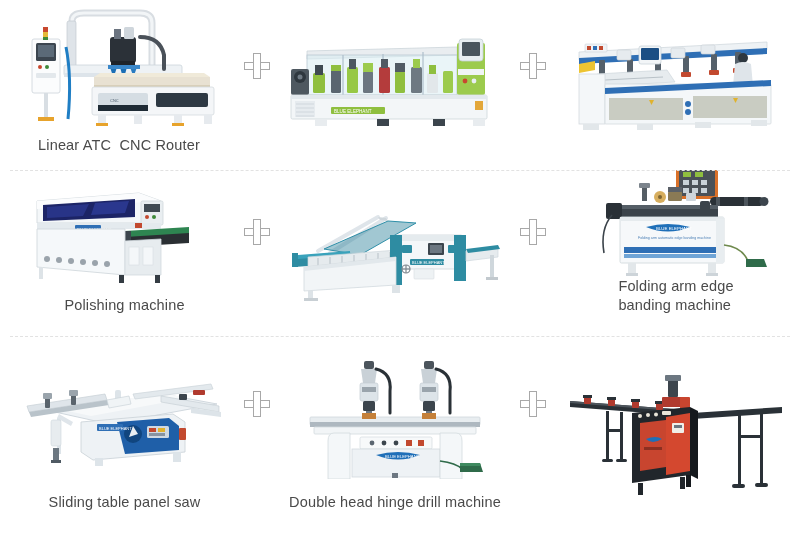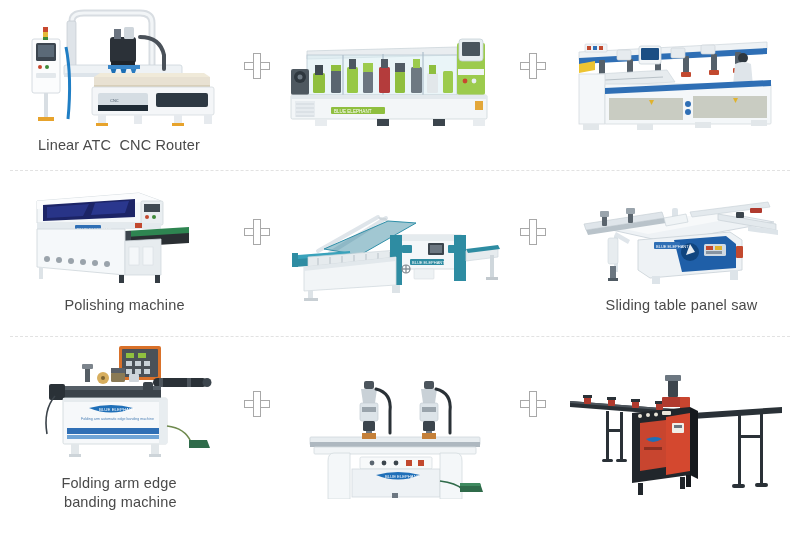--- a/index.html
+++ b/index.html
@@ -42,21 +42,21 @@
     align-items: center;
     justify-content: center;
     overflow: hidden;
   }
   .art svg { display: block; }
 
   .caption {
     color: #4a4a4a;
     font-size: 14.5px;
     line-height: 1.35;
-    text-align: right;
+    text-align: left;
     white-space: pre-wrap;
     letter-spacing: 0.15px;
     padding: 0 4px;
   }
   .r1 .caption { margin-bottom: 14px; }
   .r2 .caption { margin-bottom: 20px; margin-left: 11px; }
   .r3 .caption { margin-bottom: 20px; }
 
   
   .plus-cell {
@@ -419,20 +419,84 @@
         </svg>
       </div>
     </div>
 
     <div class="cell r2 plus-cell">
       <div class="plus">
           <span class="notch"></span>
         </div>
     </div>
 
+    <div class="cell r3">
+      <div class="art">
+        <svg width="200" height="125" viewBox="0 0 200 125">
+
+          <rect x="100" y="4" width="42" height="34" rx="2" fill="#d9712a"></rect>
+          <rect x="103" y="7" width="36" height="28" rx="1" fill="#4a5158"></rect>
+          <g fill="#8fbf3f">
+            <rect x="107" y="11" width="8" height="5"></rect>
+              <rect x="119" y="11" width="8" height="5"></rect>
+          </g>
+          <g fill="#c9d2d8">
+            <rect x="107" y="19" width="6" height="5"></rect>
+              <rect x="116" y="19" width="6" height="5"></rect>
+            <rect x="125" y="19" width="6" height="5"></rect>
+            <rect x="107" y="27" width="6" height="5"></rect>
+              <rect x="116" y="27" width="6" height="5"></rect>
+            <rect x="125" y="27" width="6" height="5"></rect>
+          </g>
+
+          <circle cx="84" cy="36" r="6" fill="#d7ae5e"></circle>
+          <circle cx="84" cy="36" r="2" fill="#7d6432"></circle>
+          <rect x="92" y="30" width="14" height="10" rx="1.5" fill="#8a7a55"></rect>
+          <rect x="92" y="26" width="14" height="5" fill="#5a6068"></rect>
+          <rect x="66" y="24" width="5" height="16" fill="#555d64"></rect>
+          <rect x="63" y="22" width="11" height="5" rx="1" fill="#7c848c"></rect>
+          <rect x="110" y="32" width="10" height="8" rx="1" fill="#cfd6dc"></rect>
+
+          <rect x="134" y="36" width="54" height="9" rx="4.5" fill="#2a3137"></rect>
+          <rect x="140" y="36" width="4" height="9" fill="#4d555c"></rect>
+          <rect x="168" y="36" width="4" height="9" fill="#4d555c"></rect>
+          <circle cx="188" cy="40.5" r="4.5" fill="#3c454d"></circle>
+
+          <rect x="38" y="44" width="104" height="12" fill="#3b434a"></rect>
+          <rect x="38" y="44" width="104" height="4" fill="#555e66"></rect>
+          <rect x="30" y="42" width="16" height="16" rx="2" fill="#2a3137"></rect>
+          <rect x="124" y="40" width="10" height="18" rx="2" fill="#3b434a"></rect>
+
+          <path d="M36 54 Q24 68 28 92" fill="none" stroke="#3b434a" stroke-width="1.6"></path>
+
+          <rect x="44" y="56" width="104" height="46" rx="1.5" fill="#f6f8fa" stroke="#d3dade" stroke-width="0.9"></rect>
+          <rect x="44" y="56" width="104" height="4" fill="#e6ebee"></rect>
+
+          <path d="M70 66 q22 -6 44 0 q-22 9 -44 0 z" fill="#1f6fb8"></path>
+          <text x="80" y="69" font-size="4.4" fill="#ffffff" font-family="'Liberation Sans',sans-serif">BLUE ELEPHANT</text>
+          <text x="62" y="78" font-size="3.6" fill="#4b7fb5" font-family="'Liberation Sans',sans-serif">Folding arm automatic edge banding machine</text>
+
+          <rect x="48" y="86" width="96" height="6" fill="#2f6fb5"></rect>
+          <rect x="48" y="93" width="96" height="4" fill="#6fa4d6"></rect>
+
+          <rect x="140" y="58" width="8" height="44" fill="#e8edf0"></rect>
+
+          <path d="M148 84 Q166 86 172 100" fill="none" stroke="#6f8a4e" stroke-width="1.6"></path>
+          <path d="M170 98 l18 0 l3 8 l-21 0 z" fill="#2f6b4a"></path>
+
+          <rect x="52" y="102" width="8" height="12" fill="#e2e7ea"></rect>
+          <rect x="132" y="102" width="8" height="12" fill="#e2e7ea"></rect>
+          <rect x="50" y="112" width="12" height="3" fill="#cdd4d9"></rect>
+          <rect x="130" y="112" width="12" height="3" fill="#cdd4d9"></rect>
+        </svg>
+      </div>
+      <div class="caption">Folding arm edge
+banding machine</div>
+    </div>
+
     <div class="cell r2">
       <div class="art">
         <svg width="212" height="110" viewBox="0 0 212 110">
 
           <path d="M42 52 L150 34 L204 44 L96 64 Z" fill="#eef2f5" stroke="#ccd4da" stroke-width="0.9"></path>
           <path d="M50 50 L148 33 L176 38 L78 56 Z" fill="#f7f9fa"></path>
 
           <path d="M120 34 L198 24 L200 29 L122 39 Z" fill="#e3e9ed" stroke="#ccd4da" stroke-width="0.7"></path>
 
           <path d="M14 46 L92 34 L94 40 L16 52 Z" fill="#dfe5ea" stroke="#c7d0d6" stroke-width="0.7"></path>
@@ -470,84 +534,20 @@
 
           <rect x="160" y="92" width="8" height="10" fill="#dde4e9"></rect>
           <rect x="82" y="98" width="8" height="8" fill="#dde4e9"></rect>
 
           <path d="M178 48 L208 52 L208 57 L178 53 Z" fill="#dde4e9"></path>
         </svg>
       </div>
       <div class="caption">Sliding table panel saw</div>
     </div>
 
-    <div class="cell r3">
-      <div class="art">
-        <svg width="200" height="125" viewBox="0 0 200 125">
-
-          <rect x="100" y="4" width="42" height="34" rx="2" fill="#d9712a"></rect>
-          <rect x="103" y="7" width="36" height="28" rx="1" fill="#4a5158"></rect>
-          <g fill="#8fbf3f">
-            <rect x="107" y="11" width="8" height="5"></rect>
-              <rect x="119" y="11" width="8" height="5"></rect>
-          </g>
-          <g fill="#c9d2d8">
-            <rect x="107" y="19" width="6" height="5"></rect>
-              <rect x="116" y="19" width="6" height="5"></rect>
-            <rect x="125" y="19" width="6" height="5"></rect>
-            <rect x="107" y="27" width="6" height="5"></rect>
-              <rect x="116" y="27" width="6" height="5"></rect>
-            <rect x="125" y="27" width="6" height="5"></rect>
-          </g>
-
-          <circle cx="84" cy="36" r="6" fill="#d7ae5e"></circle>
-          <circle cx="84" cy="36" r="2" fill="#7d6432"></circle>
-          <rect x="92" y="30" width="14" height="10" rx="1.5" fill="#8a7a55"></rect>
-          <rect x="92" y="26" width="14" height="5" fill="#5a6068"></rect>
-          <rect x="66" y="24" width="5" height="16" fill="#555d64"></rect>
-          <rect x="63" y="22" width="11" height="5" rx="1" fill="#7c848c"></rect>
-          <rect x="110" y="32" width="10" height="8" rx="1" fill="#cfd6dc"></rect>
-
-          <rect x="134" y="36" width="54" height="9" rx="4.5" fill="#2a3137"></rect>
-          <rect x="140" y="36" width="4" height="9" fill="#4d555c"></rect>
-          <rect x="168" y="36" width="4" height="9" fill="#4d555c"></rect>
-          <circle cx="188" cy="40.5" r="4.5" fill="#3c454d"></circle>
-
-          <rect x="38" y="44" width="104" height="12" fill="#3b434a"></rect>
-          <rect x="38" y="44" width="104" height="4" fill="#555e66"></rect>
-          <rect x="30" y="42" width="16" height="16" rx="2" fill="#2a3137"></rect>
-          <rect x="124" y="40" width="10" height="18" rx="2" fill="#3b434a"></rect>
-
-          <path d="M36 54 Q24 68 28 92" fill="none" stroke="#3b434a" stroke-width="1.6"></path>
-
-          <rect x="44" y="56" width="104" height="46" rx="1.5" fill="#f6f8fa" stroke="#d3dade" stroke-width="0.9"></rect>
-          <rect x="44" y="56" width="104" height="4" fill="#e6ebee"></rect>
-
-          <path d="M70 66 q22 -6 44 0 q-22 9 -44 0 z" fill="#1f6fb8"></path>
-          <text x="80" y="69" font-size="4.4" fill="#ffffff" font-family="'Liberation Sans',sans-serif">BLUE ELEPHANT</text>
-          <text x="62" y="78" font-size="3.6" fill="#4b7fb5" font-family="'Liberation Sans',sans-serif">Folding arm automatic edge banding machine</text>
-
-          <rect x="48" y="86" width="96" height="6" fill="#2f6fb5"></rect>
-          <rect x="48" y="93" width="96" height="4" fill="#6fa4d6"></rect>
-
-          <rect x="140" y="58" width="8" height="44" fill="#e8edf0"></rect>
-
-          <path d="M148 84 Q166 86 172 100" fill="none" stroke="#6f8a4e" stroke-width="1.6"></path>
-          <path d="M170 98 l18 0 l3 8 l-21 0 z" fill="#2f6b4a"></path>
-
-          <rect x="52" y="102" width="8" height="12" fill="#e2e7ea"></rect>
-          <rect x="132" y="102" width="8" height="12" fill="#e2e7ea"></rect>
-          <rect x="50" y="112" width="12" height="3" fill="#cdd4d9"></rect>
-          <rect x="130" y="112" width="12" height="3" fill="#cdd4d9"></rect>
-        </svg>
-      </div>
-      <div class="caption">Folding arm edge
-banding machine</div>
-    </div>
-
     <div class="cell r3 plus-cell">
       <div class="plus">
           <span class="notch"></span>
         </div>
     </div>
 
     <div class="cell r3">
       <div class="art">
         <svg width="206" height="128" viewBox="0 0 206 128">
 
@@ -591,20 +591,21 @@
 
           <path d="M42 82 q-6 0 -6 8 l0 38 l22 0 l0 -46 z" fill="#f4f7f9" stroke="#d3dade" stroke-width="0.8"></path>
           <path d="M164 82 q6 0 6 8 l0 38 l-22 0 l0 -46 z" fill="#f4f7f9" stroke="#d3dade" stroke-width="0.8"></path>
           <rect x="100" y="122" width="6" height="5" fill="#6c7781"></rect>
 
           <path d="M148 110 q16 2 22 8" fill="none" stroke="#2f6b4a" stroke-width="1.6"></path>
           <path d="M168 112 l20 0 l3 9 l-23 0 z" fill="#2f6b4a"></path>
           <path d="M168 112 l20 0 l1 3 l-21 0 z" fill="#3f8a60"></path>
         </svg>
       </div>
+      <div class="caption">Double head hinge drill machine</div>
     </div>
 
     <div class="cell r3 plus-cell">
       <div class="plus">
           <span class="notch"></span>
         </div>
     </div>
 
     <div class="cell r3">
       <div class="art">

